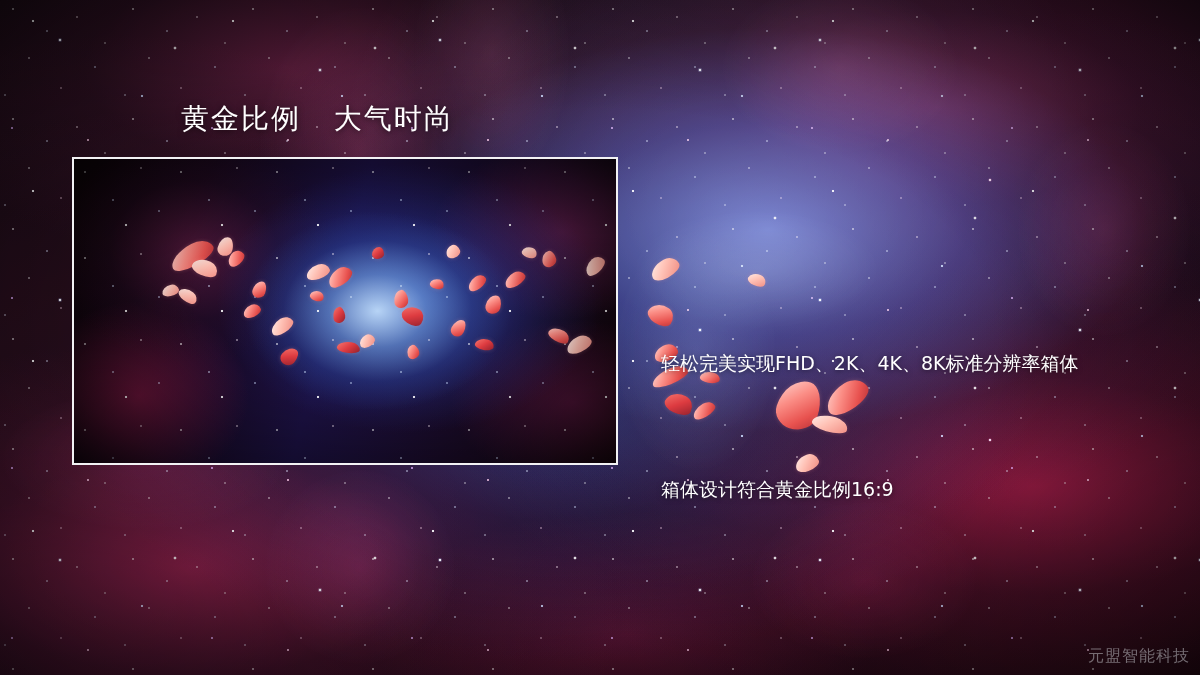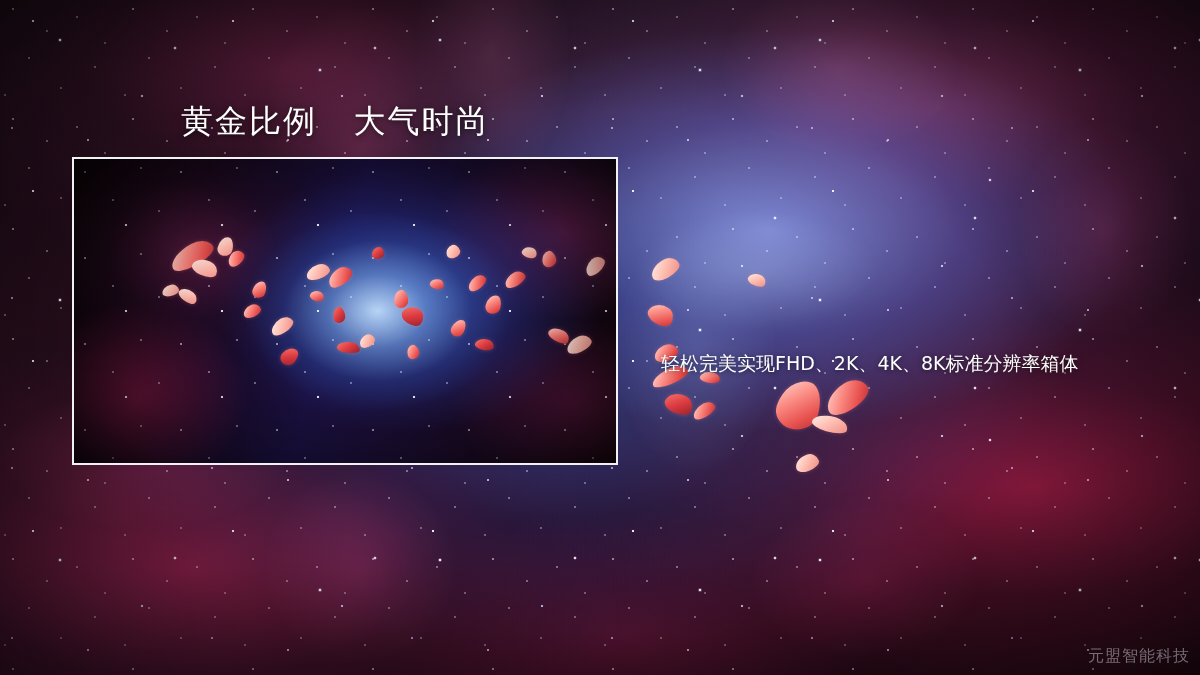--- a/index.html
+++ b/index.html
@@ -97,21 +97,21 @@
       radial-gradient(2.6px 2.6px at 320px 70px, rgba(255,255,255,1) 35%, rgba(180,200,255,0.32) 60%, rgba(0,0,0,0) 100%);
     background-size: 380px 260px;
   }
 
   
   #slide-title {
     position: absolute;
     left: 181px;
     top: 100px;
     color: #ffffff;
-    font-size: 32px;
+    font-size: 28px;
     letter-spacing: 2px;
     white-space: pre;
     text-shadow: 0 1px 6px rgba(0,0,0,0.65);
   }
 
   
   #picture-frame {
     position: absolute;
     left: 72px;
     top: 157px;
@@ -263,17 +263,18 @@
           <div class="petal" style="left: 474px; top: 170px; width: 22px; height: 13px; transform: rotate(30deg);"></div>
           <div class="petal pale" style="left: 492px; top: 178px; width: 26px; height: 15px; transform: rotate(-24deg);"></div>
           <div class="petal pale" style="left: 510px; top: 100px; width: 22px; height: 14px; transform: rotate(-42deg);"></div>
         </div>
       <div id="pic-vignette"></div>
     </div>
   </div>
 
   <div id="body-text">
     <span class="line">轻松完美实现FHD、2K、4K、8K标准分辨率箱体</span>
+    <span class="line">箱体设计符合黄金比例16:9</span>
   </div>
 
   <div id="watermark">元盟智能科技</div>
 
 </div>
 
 </body></html>

